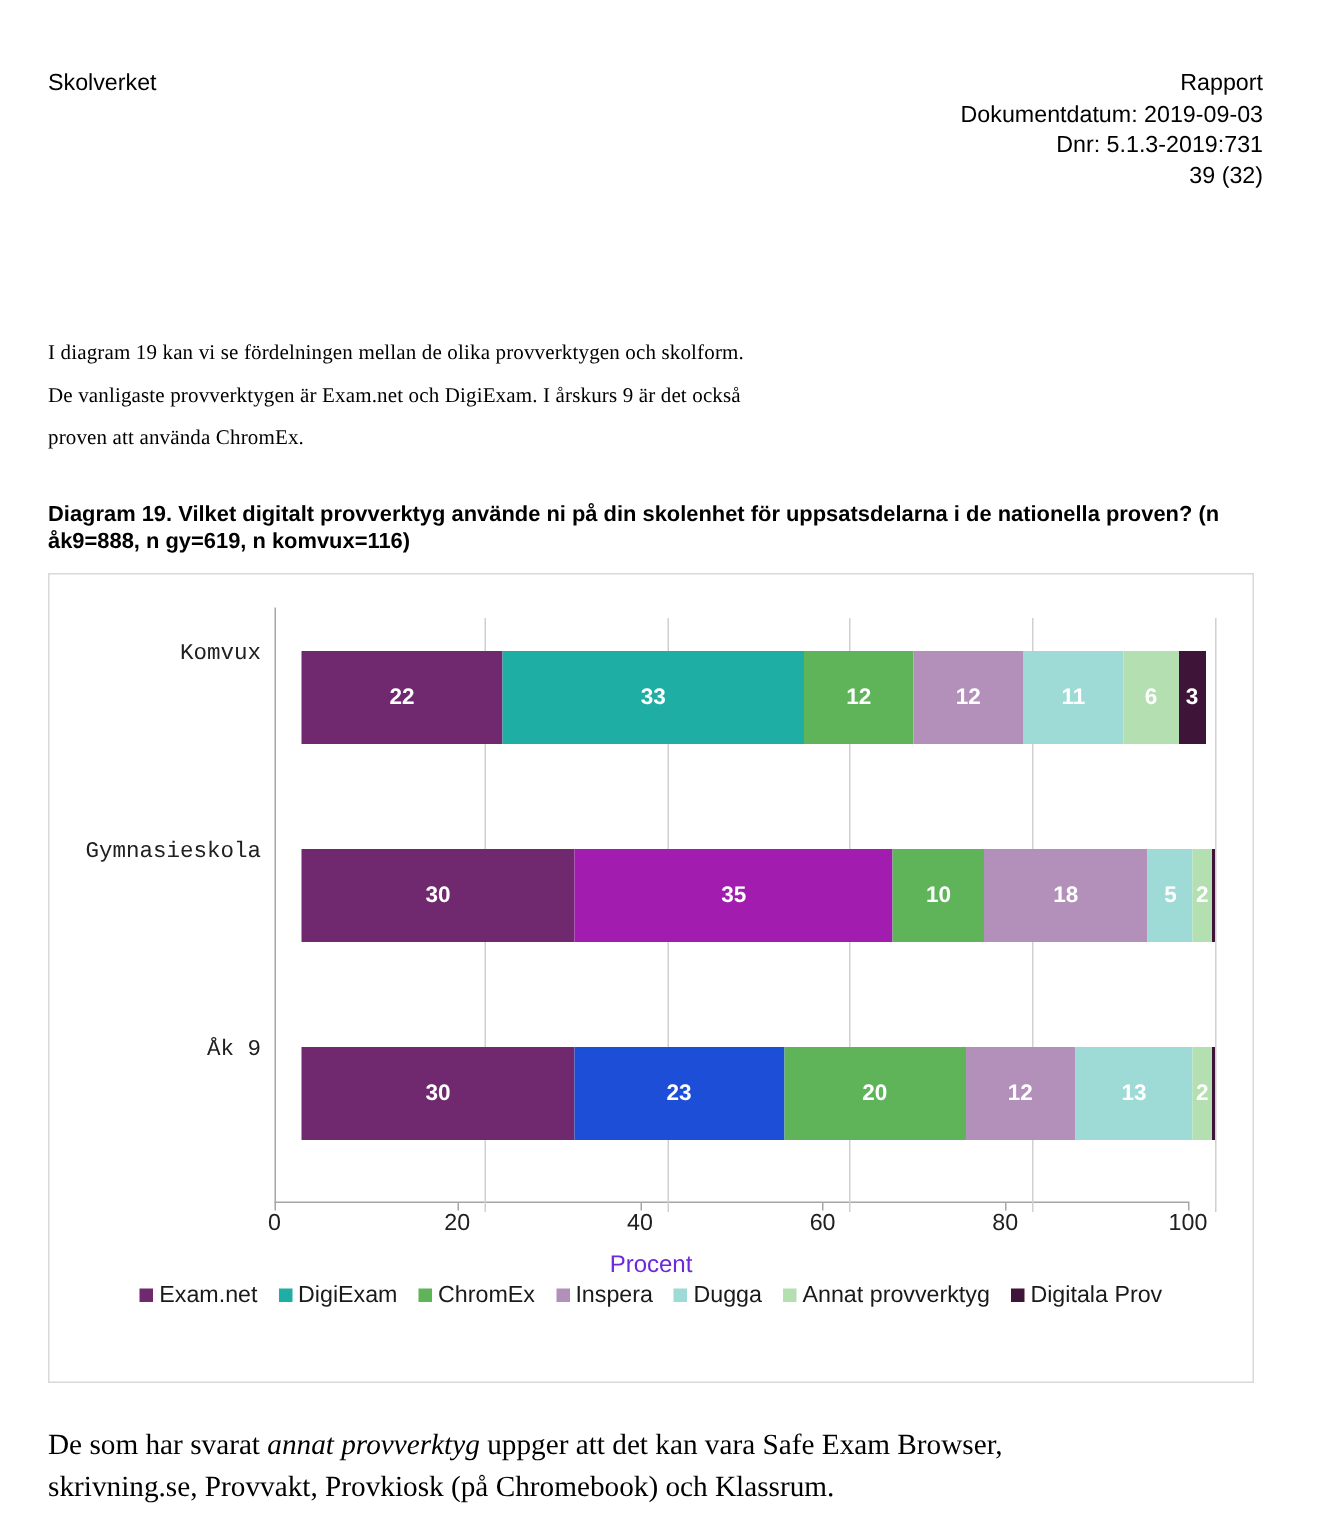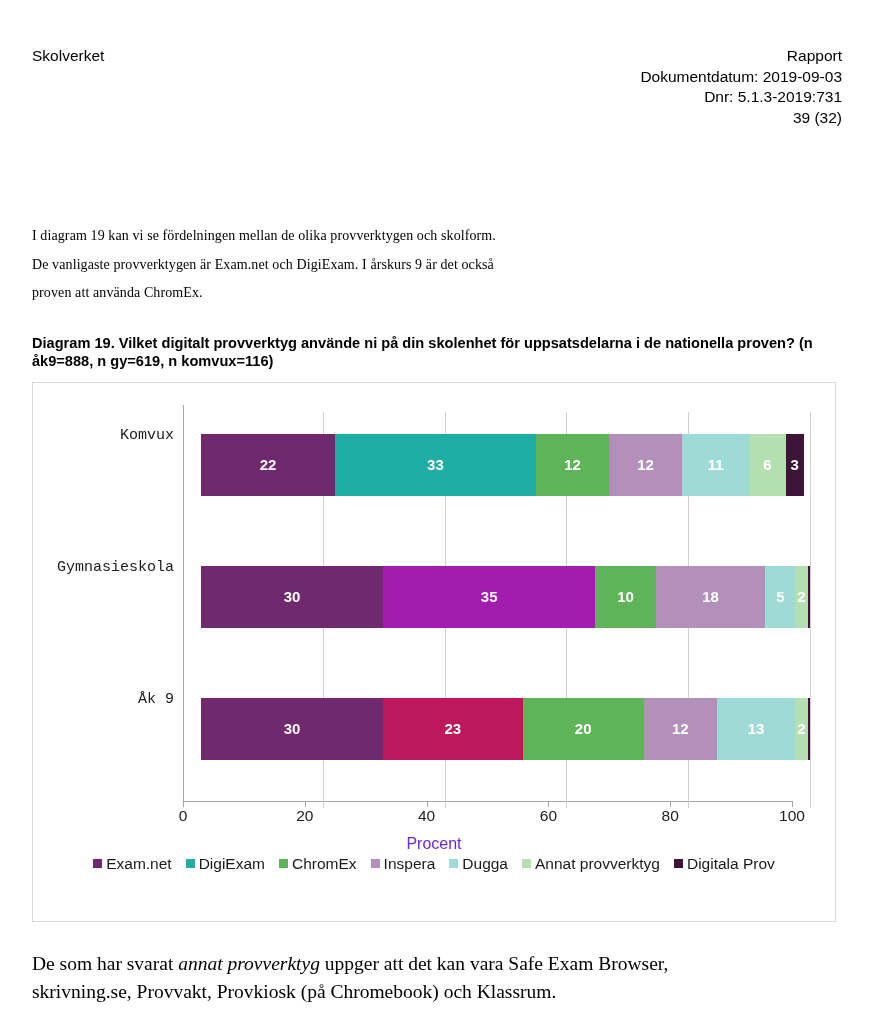--- a/index.html
+++ b/index.html
@@ -290,21 +290,21 @@
             <span>2</span>
           </div>
           <div class="seg" style="width: 2.436px; background: rgb(62, 21, 56);">
             <span></span>
           </div>
         </div>
         <div class="bar-row r2">
           <div class="seg" style="width: 182.7px; background: rgb(112, 41, 111);">
             <span>30</span>
           </div>
-          <div class="seg" style="width: 140.07px; background: #be185d;">
+          <div class="seg" style="width: 140.07px; background: #1d4ed8;">
             <span>23</span>
           </div>
           <div class="seg" style="width: 121.8px; background: rgb(95, 180, 90);">
             <span>20</span>
           </div>
           <div class="seg" style="width: 73.08px; background: rgb(179, 144, 186);">
             <span>12</span>
           </div>
           <div class="seg" style="width: 79.17px; background: rgb(158, 219, 214);">
             <span>13</span>

